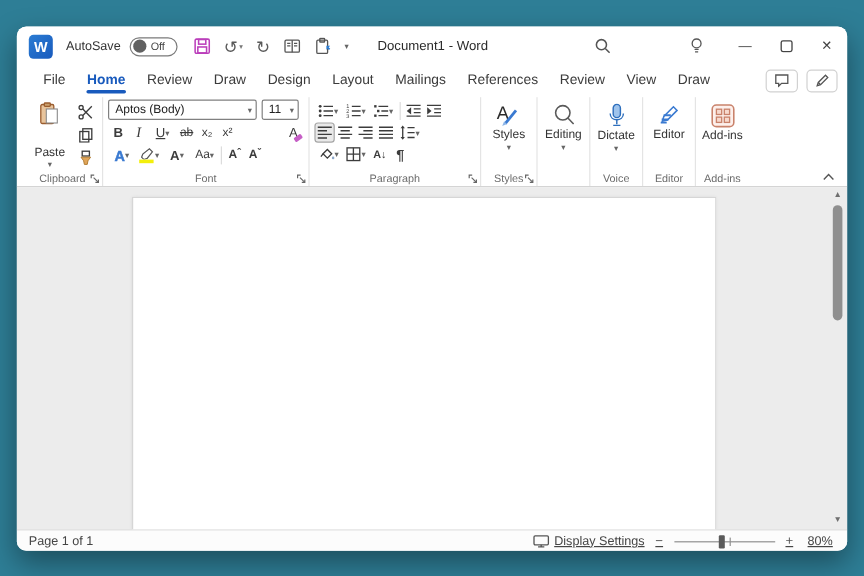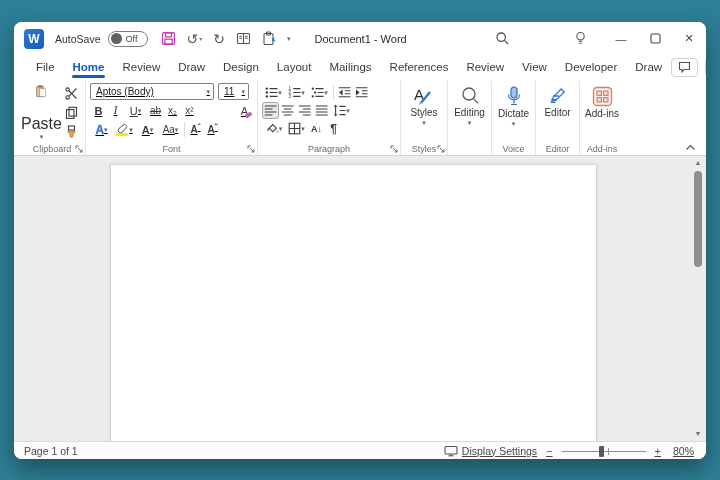--- a/index.html
+++ b/index.html
@@ -45,31 +45,31 @@
   .rgroup { position:relative; border-right:1px solid #e4e4e4; padding:2px 4px 14px 4px; }
   .rgroup-label { position:absolute; left:0; right:0; bottom:1px; text-align:center; font-size:9px; color:#6b6b6b; }
   .launcher { position:absolute; right:2px; bottom:2px; }
   .mini-btn { width:17px; height:17px; display:flex; align-items:center; justify-content:center; border-radius:3px; color:#3c3c3c; }
   .mini-btn.withchev { width:23px; }
   .rdivider { width:1px; height:15px; background:#dcdcdc; margin:0 2px; align-self:center; }
 
   
   .grp-clipboard { width:67px; display:flex; gap:3px; }
   .paste-btn { width:37px; display:flex; flex-direction:column; align-items:center; padding-top:2px; }
-  .paste-label { font-size:16px; color:#333; margin-top:17px; }
+  .paste-label { font-size:10px; color:#333; margin-top:17px; }
   .clip-col { display:flex; flex-direction:column; gap:2px; padding-top:2px; }
 
   
   .grp-font { width:172px; display:flex; flex-direction:column; gap:2px; }
   .combo { height:17px; border:1px solid #808080; border-radius:2px; background:#fff; display:flex; align-items:center;
            padding:0 3px 0 5px; font-size:10px; color:#222; }
   .combo .combo-val { flex:1; white-space:nowrap; overflow:hidden; }
   .fname { width:124px; }
   .fsize { width:31px; margin-left:4px; }
-  .frow { display:flex; align-items:center;text-decoration:underline; }
+  .frow { display:flex; align-items:center; }
   .b-bold { font-weight:bold; font-size:11px; }
   .b-italic { font-style:italic; font-family:"Liberation Serif",serif; font-size:12px; }
   .b-under { text-decoration:underline; font-size:11px; }
   .b-strike { text-decoration:line-through; font-size:10px; }
   .b-subsup { font-size:10px; }
   .clear-fmt { position:relative; font-size:11px; }
   .clear-fmt .eraser { position:absolute; right:1px; bottom:2px; width:7px; height:4px; background:#c65fc6; border-radius:1px; transform:rotate(-35deg); }
   .fx-a { color:#3a7ad1; font-size:12px; font-weight:bold; -webkit-text-stroke:.4px #3a7ad1; }
   .hl-pen { position:relative; width:13px; height:13px; }
   .hl-bar { position:absolute; left:0; right:1px; bottom:0; height:3px; background:#f3ef0c; }
@@ -202,21 +202,20 @@
     <span class="tab">File</span>
     <span class="tab active">Home</span>
     <span class="tab">Review</span>
     <span class="tab">Draw</span>
     <span class="tab">Design</span>
     <span class="tab">Layout</span>
     <span class="tab">Mailings</span>
     <span class="tab">References</span>
     <span class="tab">Review</span>
     <span class="tab">View</span>
-    <span class="tab">Developer</span>
     <span class="tab">Draw</span>
     <div class="tabrow-right">
       <span class="pill-btn">
         <svg width="13" height="12" viewBox="0 0 13 12">
             <path d="M1.5 1.5 h10 v7 h-5.2 l-2.4 2.4 v-2.4 h-2.4 z" fill="none" stroke="#555" stroke-width="1.1"></path>
           </svg>
       </span>
       <span class="pill-btn">
         <svg width="12" height="12" viewBox="0 0 12 12">
             <g fill="none" stroke="#555" stroke-width="1.1">

